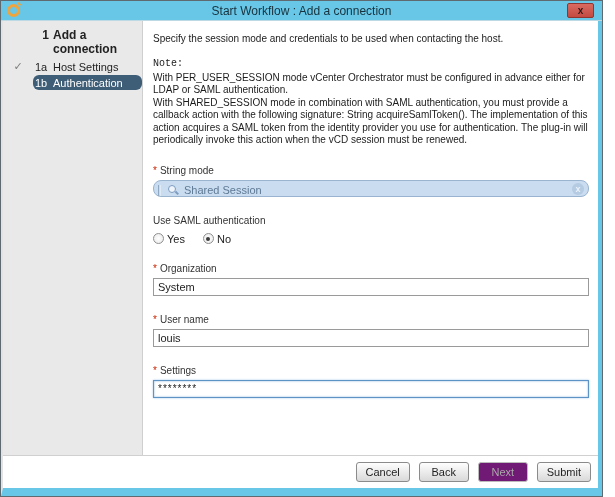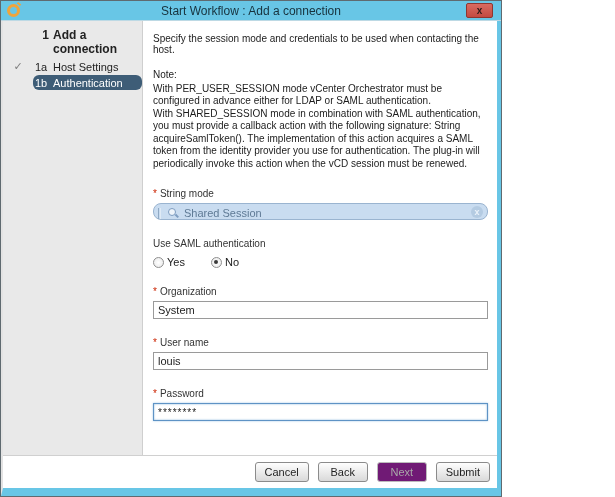--- a/index.html
+++ b/index.html
@@ -3,21 +3,21 @@
 <meta charset="utf-8">
 <style>
   * { margin:0; padding:0; box-sizing:border-box; }
   body {
     font-family: "Liberation Sans", sans-serif;
     background:#fff;
     width:615px; height:497px;
     overflow:hidden;
   }
   .window{
-    width:502px; height:497px;
+    width:603px; height:497px;
     border:1px solid #5f6a70;
     background:#fff;
     display:flex; flex-direction:column;
   }
   
   .titlebar{
     height:20px; flex:0 0 20px;
     background:#68c6e6;
     display:flex; align-items:center;
     position:relative;
@@ -78,21 +78,21 @@
   .step-row.selected .row-inner{
     background:#3e5d77; color:#fff;border-radius:6px;
   }
   
   .content{
     flex:1; padding:12px 9px 0 10px;
     font-size:10px; color:#1c1c1c;
     overflow:hidden;
   }
   .intro{ margin-bottom:14px; }
-  .note-title{ margin-bottom:1px; }
+  .note-title{ margin-bottom:1px;font-family:Liberation Mono, monospace; }
   .note p{ line-height:1.25; }
   .field-group{ margin-top:18px; }
   .field-label{ font-size:10px; color:#333; margin-bottom:4px; }
   .req{ color:#cc2200; margin-right:3px; }
   .combo{
     height:17px; width:100%;
     background:#c9dcf0;
     border:1px solid #9ab4d0; border-radius:8px;
     display:flex; align-items:flex-end;
     color:#5f7astroke;
@@ -113,21 +113,21 @@
     width:4px; height:1.5px; background:#7d9cc0; transform:rotate(45deg);
   }
   .combo-value{ color:#5c7astroke; color:#5e7documents; color:#5f7a95; font-size:11px; }
   .combo-clear{
     position:absolute; right:4px; top:2px;
     width:12px; height:12px; border-radius:50%;
     background:#b4cbe2; color:#eaf2fa;
     font-size:9px; line-height:12px; text-align:center; font-weight:bold;
     cursor:pointer;
   }
-  .radio-row{ display:flex; align-items:center; margin-top:7px; gap:20px; font-size:11px; color:#222;text-align:right; }
+  .radio-row{ display:flex; align-items:center; margin-top:7px; gap:12px; font-size:11px; color:#222;text-align:right; }
   .radio{
     width:11px; height:11px; border:1px solid #8f8f8f; border-radius:50%;
     background:radial-gradient(#ffffff,#e8e8e8);
     display:inline-block; position:relative; cursor:pointer;
   }
   .radio.checked::after{
     content:""; position:absolute; left:2.5px; top:2.5px;
     width:4px; height:4px; border-radius:50%; background:#3a3a3a;
   }
   .radio-opt{ display:flex; align-items:center; gap:3px; margin-right:6px; cursor:pointer;}
@@ -243,21 +243,21 @@
 
         <div class="field-group">
           <div class="field-label">
             <span class="req">*</span><span>User name</span>
           </div>
           <input class="text-input" type="text" value="louis" style="">
         </div>
 
         <div class="field-group">
           <div class="field-label">
-            <span class="req">*</span><span>Password</span>
+            <span class="req">*</span><span>Settings</span>
           </div>
           <input class="text-input focused" type="text" value="********" style="">
         </div>
       </div>
     </div>
 
     <div class="footer">
       <button class="btn">Cancel</button>
       <button class="btn">Back</button>
       <button class="btn disabled" disabled="">Next</button>

